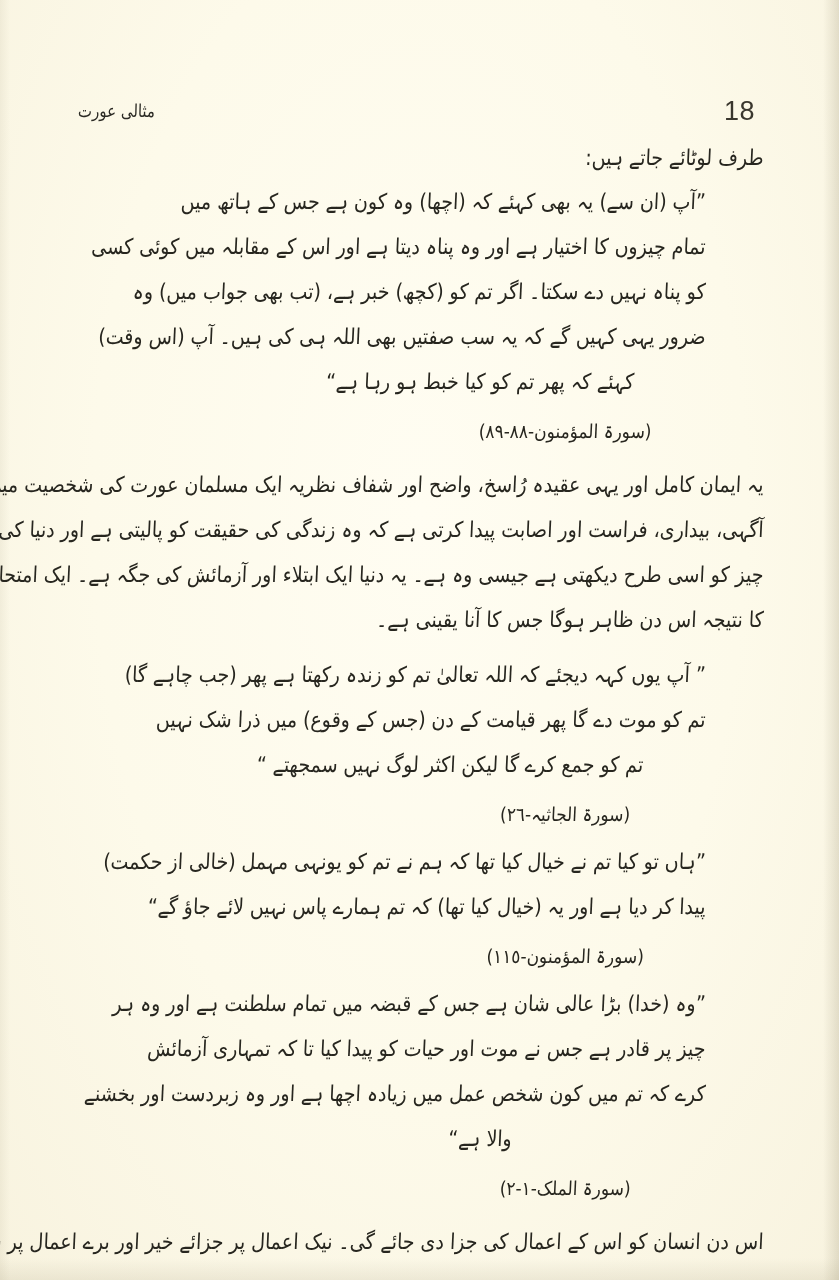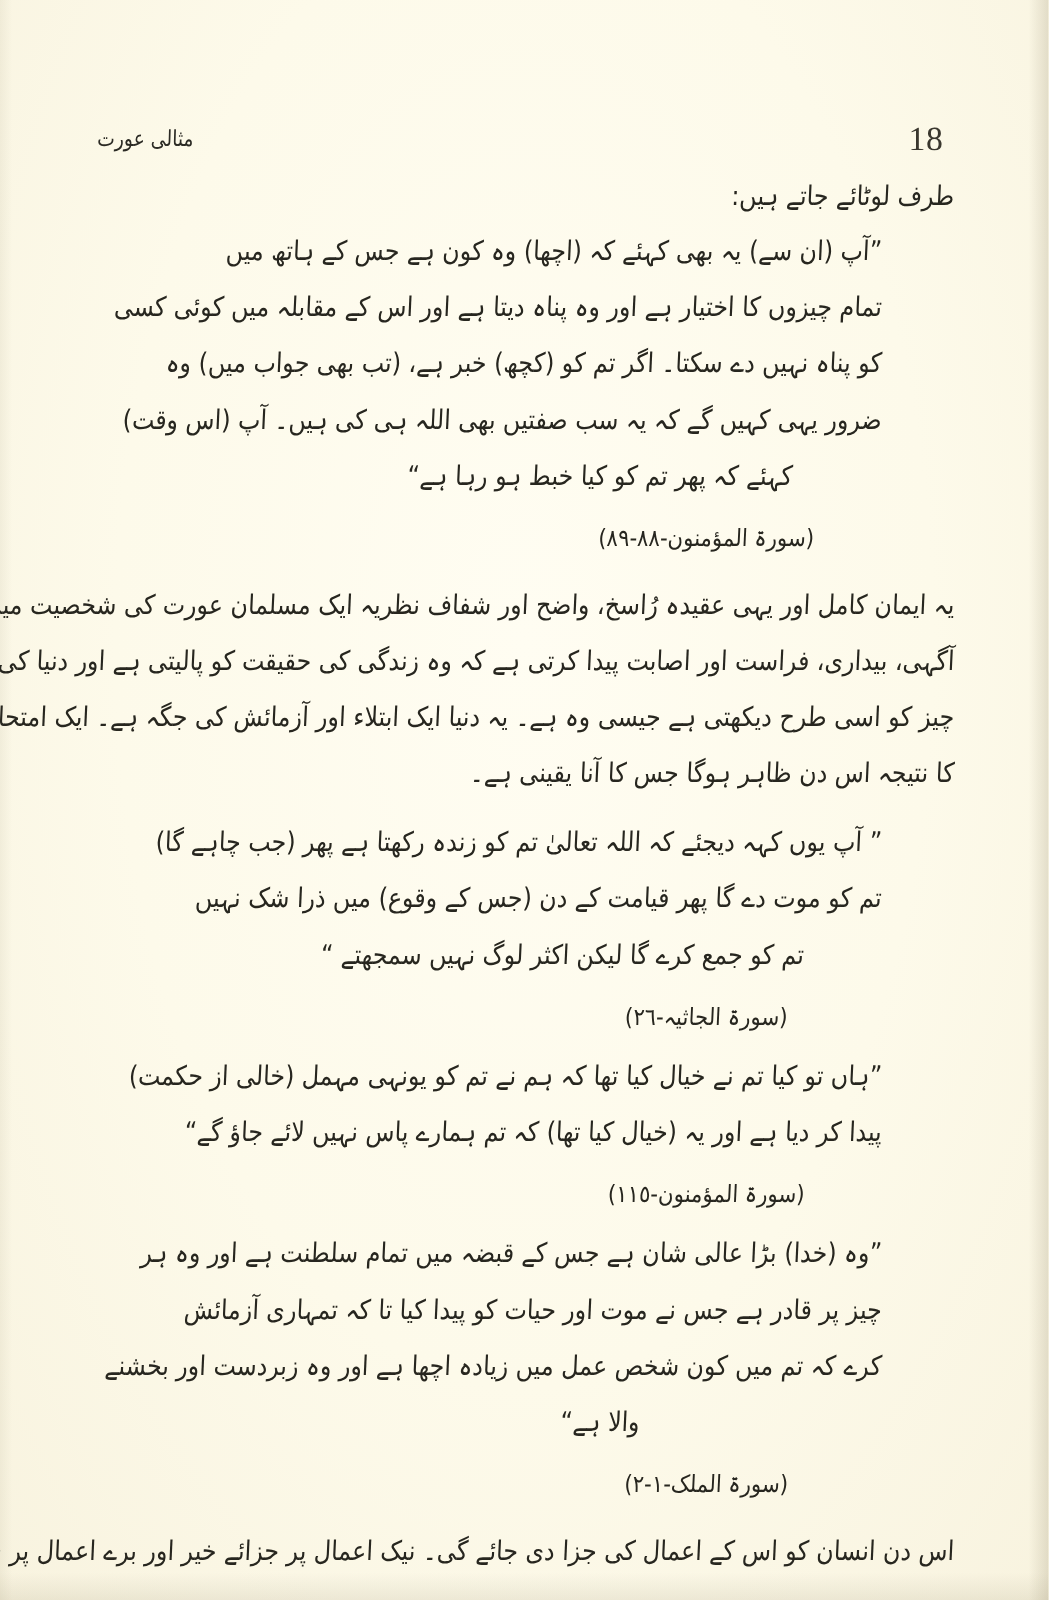--- a/index.html
+++ b/index.html
@@ -65,21 +65,21 @@
     color: #2b2a24;
     direction: rtl;
     letter-spacing: -0.5px;
     transform: scaleY(1.18) skewX(-2deg);
     transform-origin: left center;
   }
   .page-number {
     position: absolute;
     right: 6px;
     top: 0;
-    font-family: Liberation Serif, serif;
+    font-family: Liberation Sans, sans-serif;
     font-size: 27px;
     color: #3a372e;
     letter-spacing: 0.5px;
   }
 
   
   .content {
     position: absolute;
     top: 150px;
     left: 76px;

